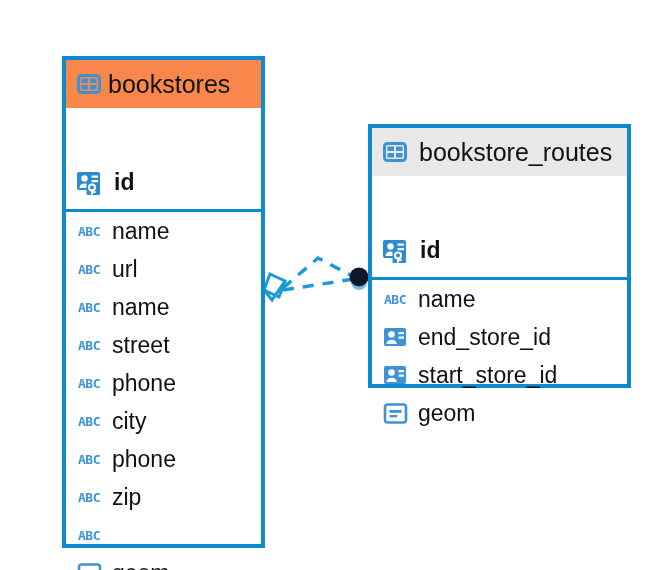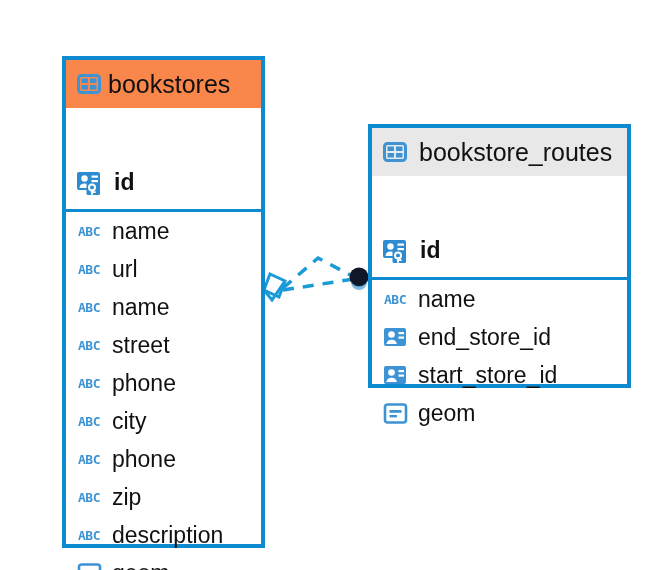--- a/index.html
+++ b/index.html
@@ -218,21 +218,20 @@
       <div class="field-row">
         <span class="field-icon">
           <span class="abc-icon">ABC</span>
         </span>
         <span class="field-name">zip</span>
       </div>
       <div class="field-row">
         <span class="field-icon">
           <span class="abc-icon">ABC</span>
         </span>
-        <span class="field-name">description</span>
       </div>
       <div class="field-row">
         <span class="field-icon">
           <svg class="icon-svg" width="25" height="25" viewBox="0 0 25 25" xmlns="http://www.w3.org/2000/svg">
             <rect x="2" y="3.5" width="21" height="18" rx="2.5" ry="2.5" fill="none" stroke="#3d93d4" stroke-width="2.6"></rect>
             <rect x="6.5" y="9" width="12" height="2.8" fill="#3d93d4"></rect>
             <rect x="6.5" y="14" width="7.5" height="2.4" fill="#3d93d4"></rect>
           </svg>
         </span>
         <span class="field-name">geom</span>

